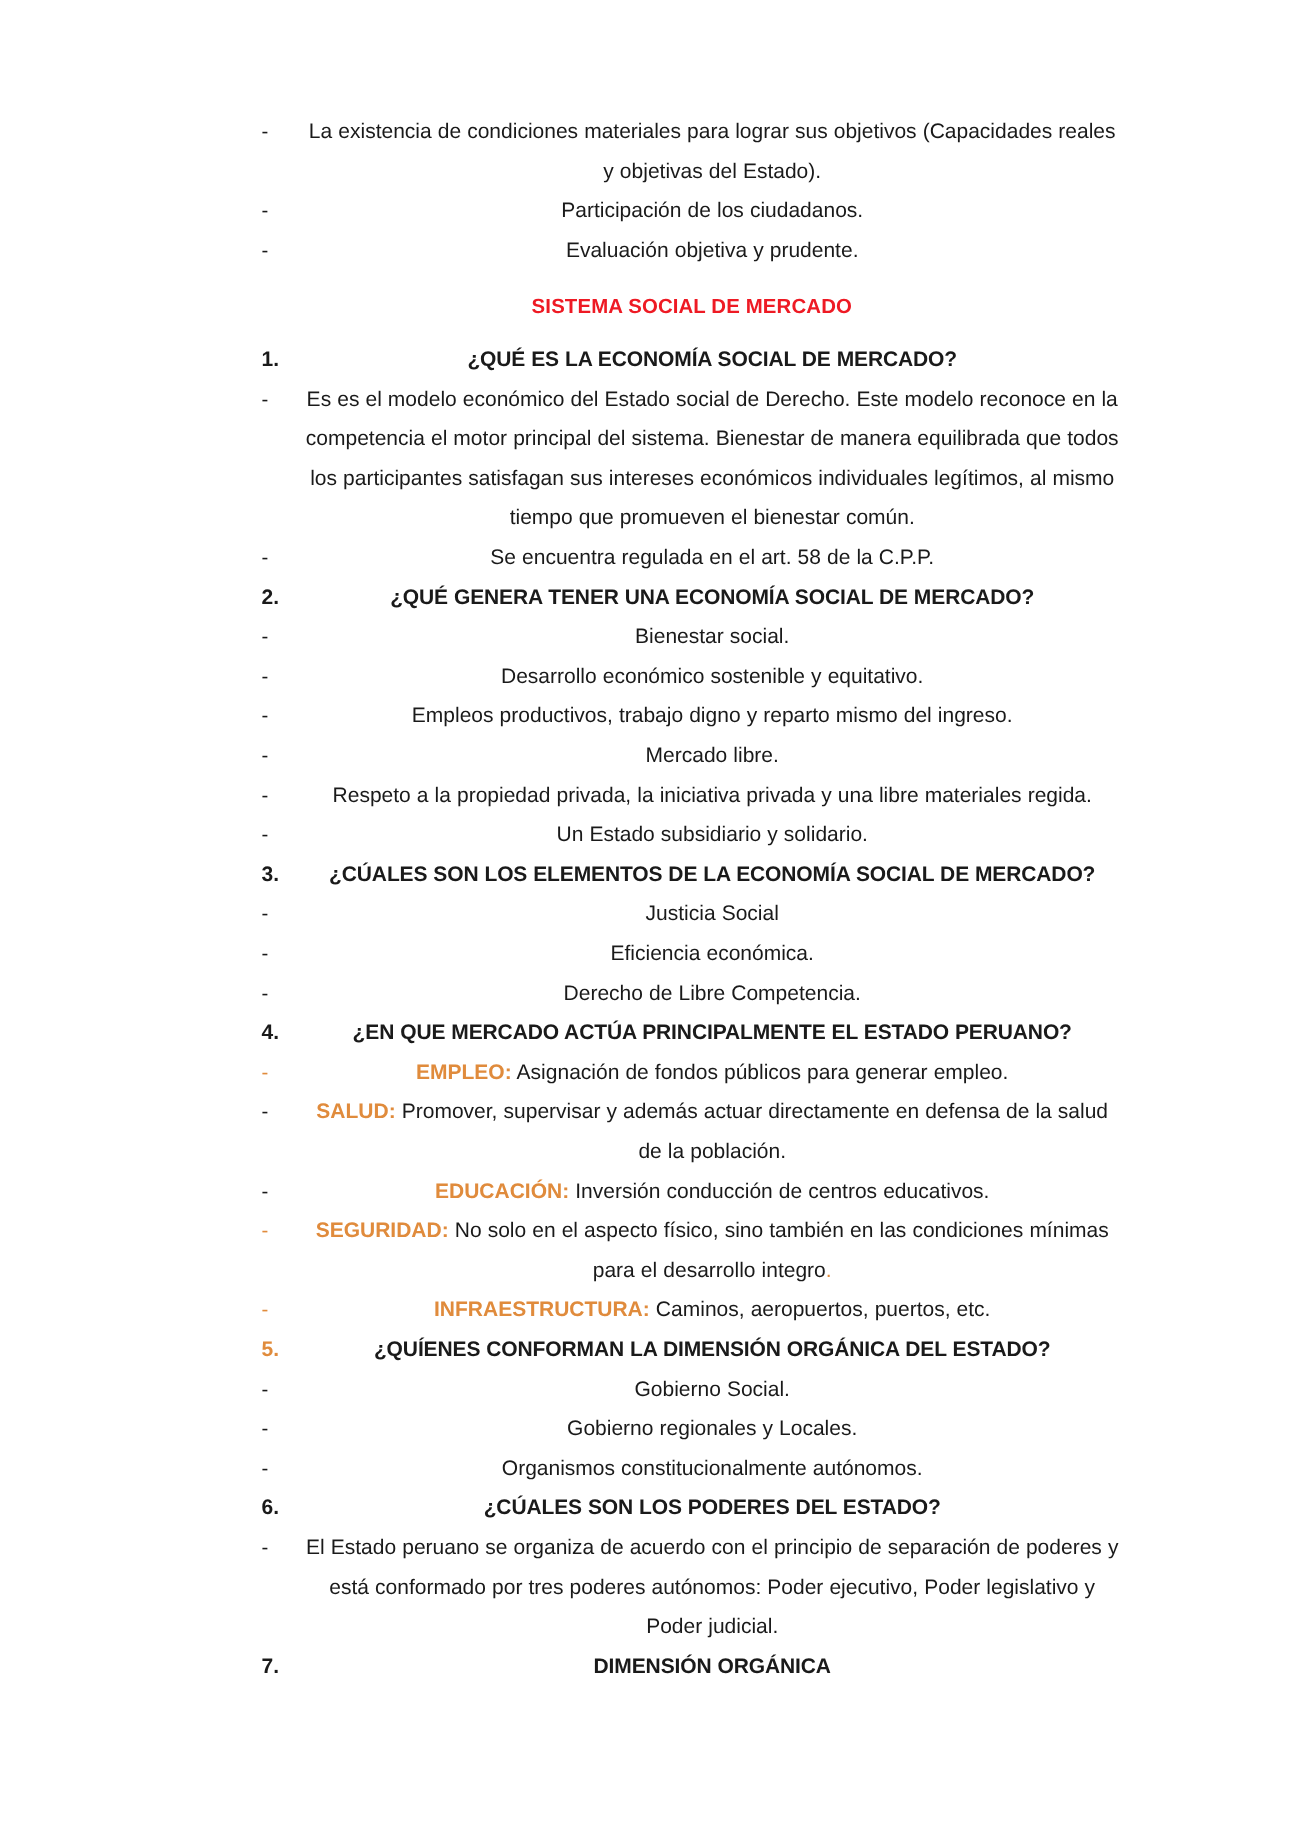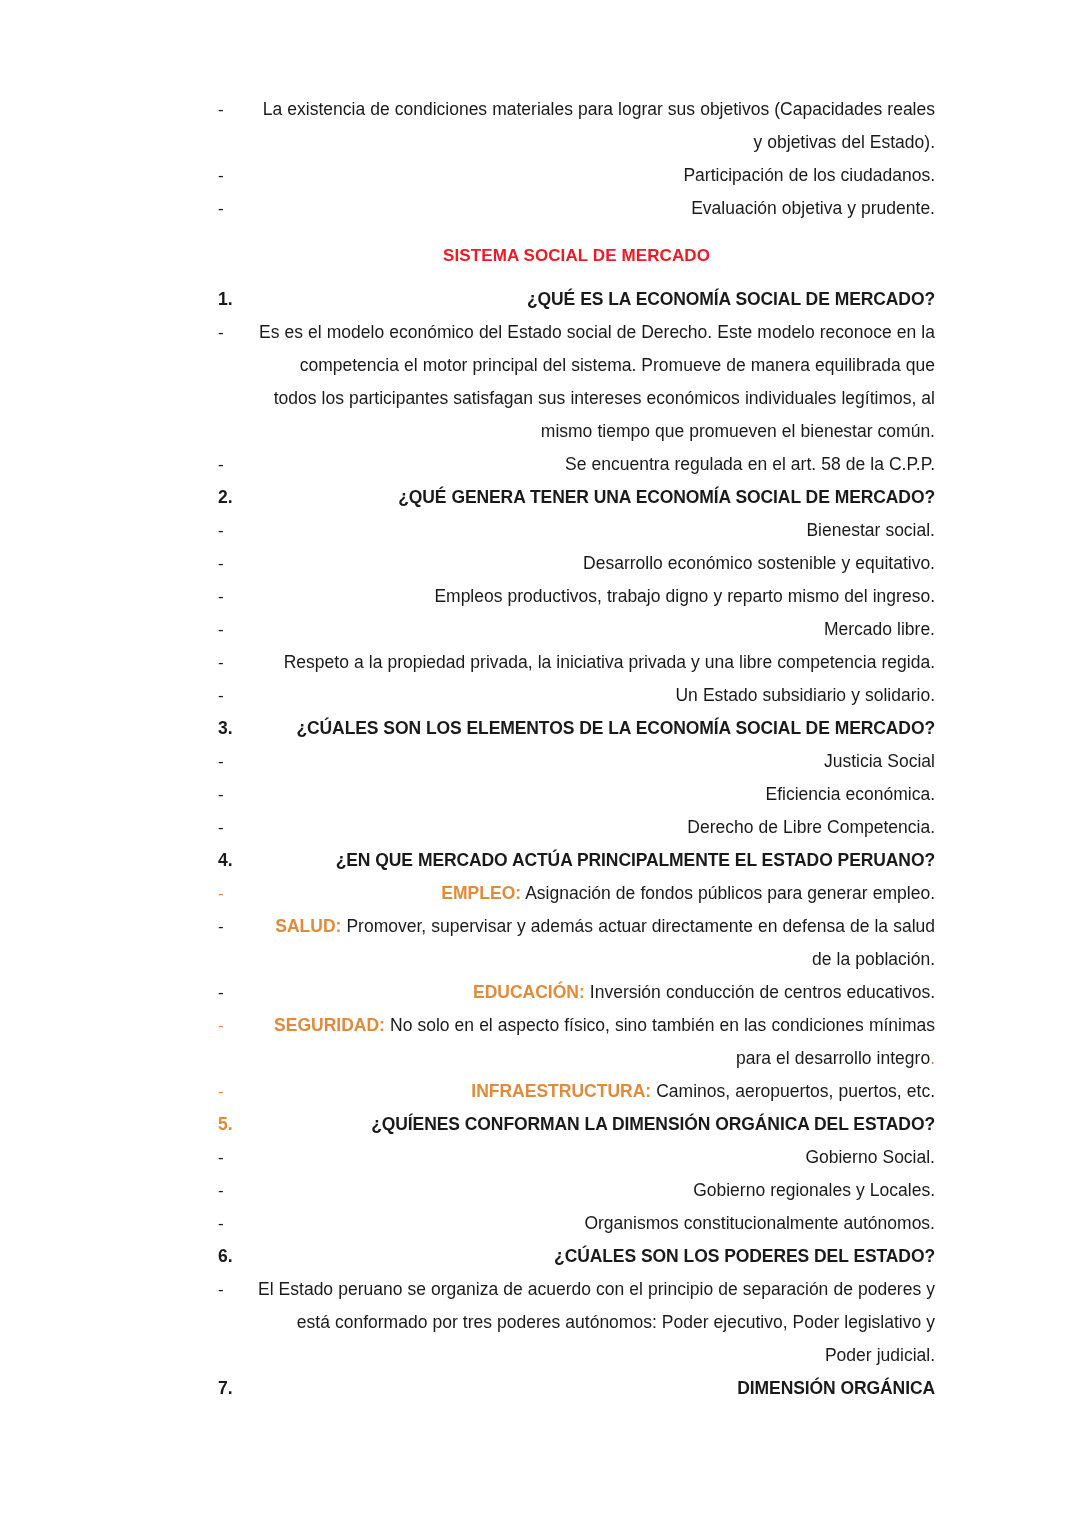--- a/index.html
+++ b/index.html
@@ -45,21 +45,21 @@
     font-weight: bold;
     font-size: 17.5px;
   }
 
   .body-text {
     flex: 1 1 auto;
     font-size: 17.5px;
     line-height: 33px;
     color: #1a1a1a;
     font-weight: normal;
-    text-align: right;
+    text-align: center;
     word-spacing: 0.2px;
   }
   .body-text.heading {
     font-weight: bold;
     letter-spacing: -0.1px;
   }
 
   .kw {
     color: #e08b3c;
     font-weight: bold;
@@ -100,21 +100,21 @@
 
   <div class="section-title">SISTEMA SOCIAL DE MERCADO</div>
 
   <div id="items-root">
       <div class="row">
         <span class="marker num" style="color: rgb(26, 26, 26);">1.</span>
         <span class="body-text heading">¿QUÉ ES LA ECONOMÍA SOCIAL DE MERCADO?</span>
       </div>
       <div class="row">
         <span class="marker bullet">-</span>
-        <span class="body-text">Es es el modelo económico del Estado social de Derecho. Este modelo reconoce en la competencia el motor principal del sistema. Promueve de manera equilibrada que todos los participantes satisfagan sus intereses económicos individuales legítimos, al mismo tiempo que promueven el bienestar común.</span>
+        <span class="body-text">Es es el modelo económico del Estado social de Derecho. Este modelo reconoce en la competencia el motor principal del sistema. Bienestar de manera equilibrada que todos los participantes satisfagan sus intereses económicos individuales legítimos, al mismo tiempo que promueven el bienestar común.</span>
       </div>
       <div class="row">
         <span class="marker bullet">-</span>
         <span class="body-text"> Se encuentra regulada en el art. 58 de la C.P.P.</span>
       </div>
       <div class="row">
         <span class="marker num" style="color: rgb(26, 26, 26);">2.</span>
         <span class="body-text heading">¿QUÉ GENERA TENER UNA ECONOMÍA SOCIAL DE MERCADO?</span>
       </div>
       <div class="row">
@@ -128,21 +128,21 @@
       <div class="row">
         <span class="marker bullet">-</span>
         <span class="body-text">Empleos productivos, trabajo digno y reparto mismo del ingreso.</span>
       </div>
       <div class="row">
         <span class="marker bullet">-</span>
         <span class="body-text">Mercado libre.</span>
       </div>
       <div class="row">
         <span class="marker bullet">-</span>
-        <span class="body-text">Respeto a la propiedad privada, la iniciativa privada y una libre competencia regida.</span>
+        <span class="body-text">Respeto a la propiedad privada, la iniciativa privada y una libre materiales regida.</span>
       </div>
       <div class="row">
         <span class="marker bullet">-</span>
         <span class="body-text">Un Estado subsidiario y solidario.</span>
       </div>
       <div class="row">
         <span class="marker num" style="color: rgb(26, 26, 26);">3.</span>
         <span class="body-text heading">¿CÚALES SON LOS ELEMENTOS DE LA ECONOMÍA SOCIAL DE MERCADO?</span>
       </div>
       <div class="row">

